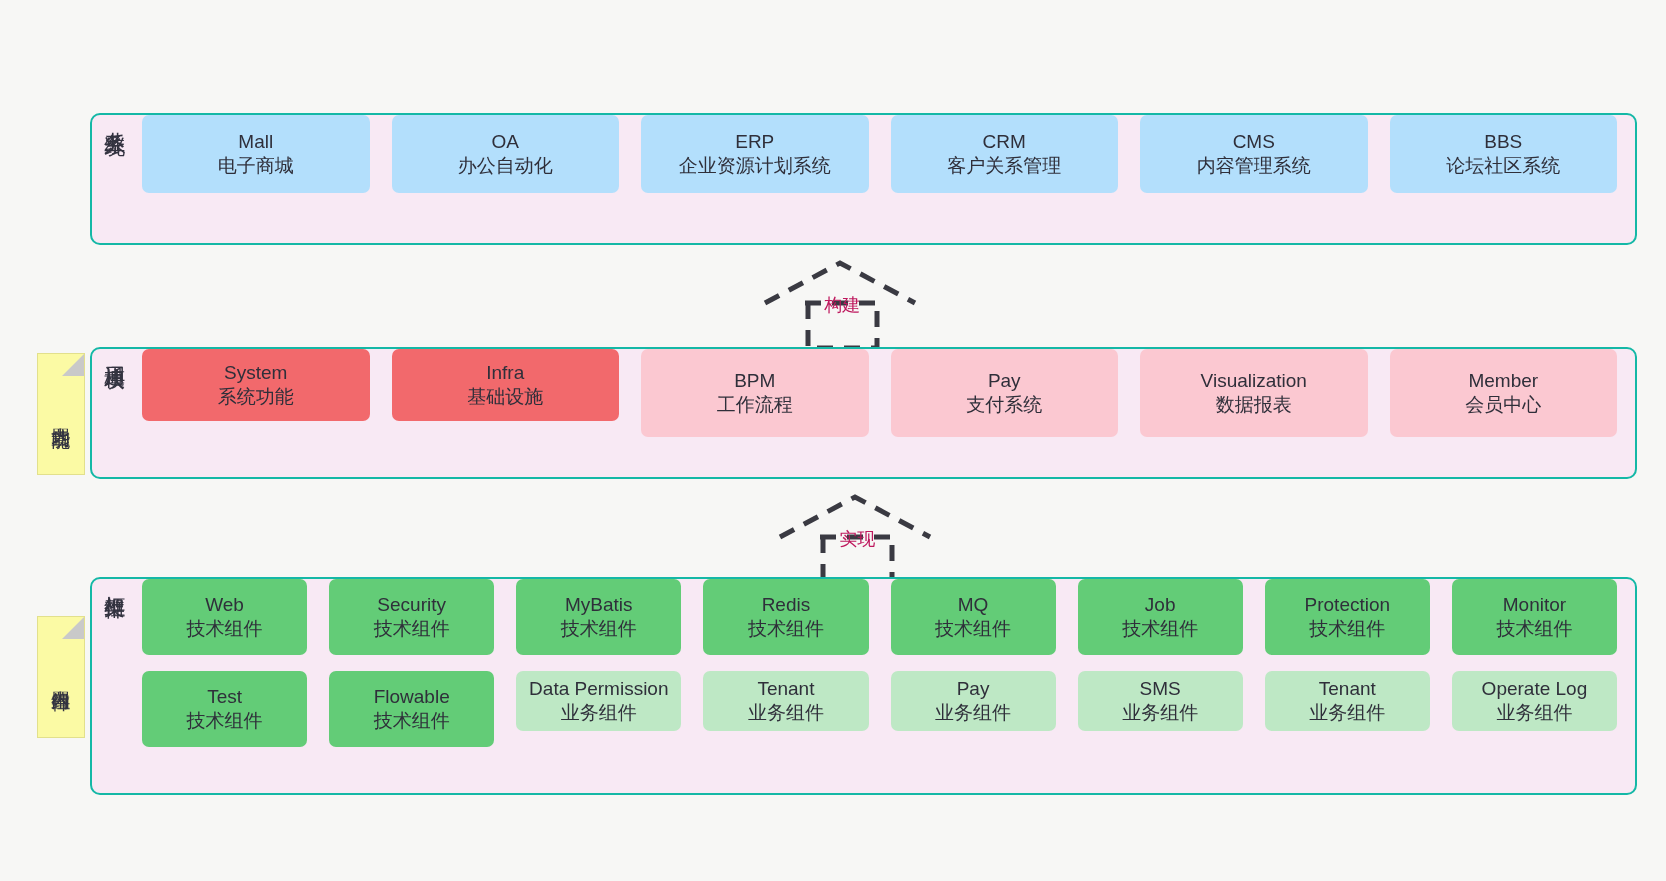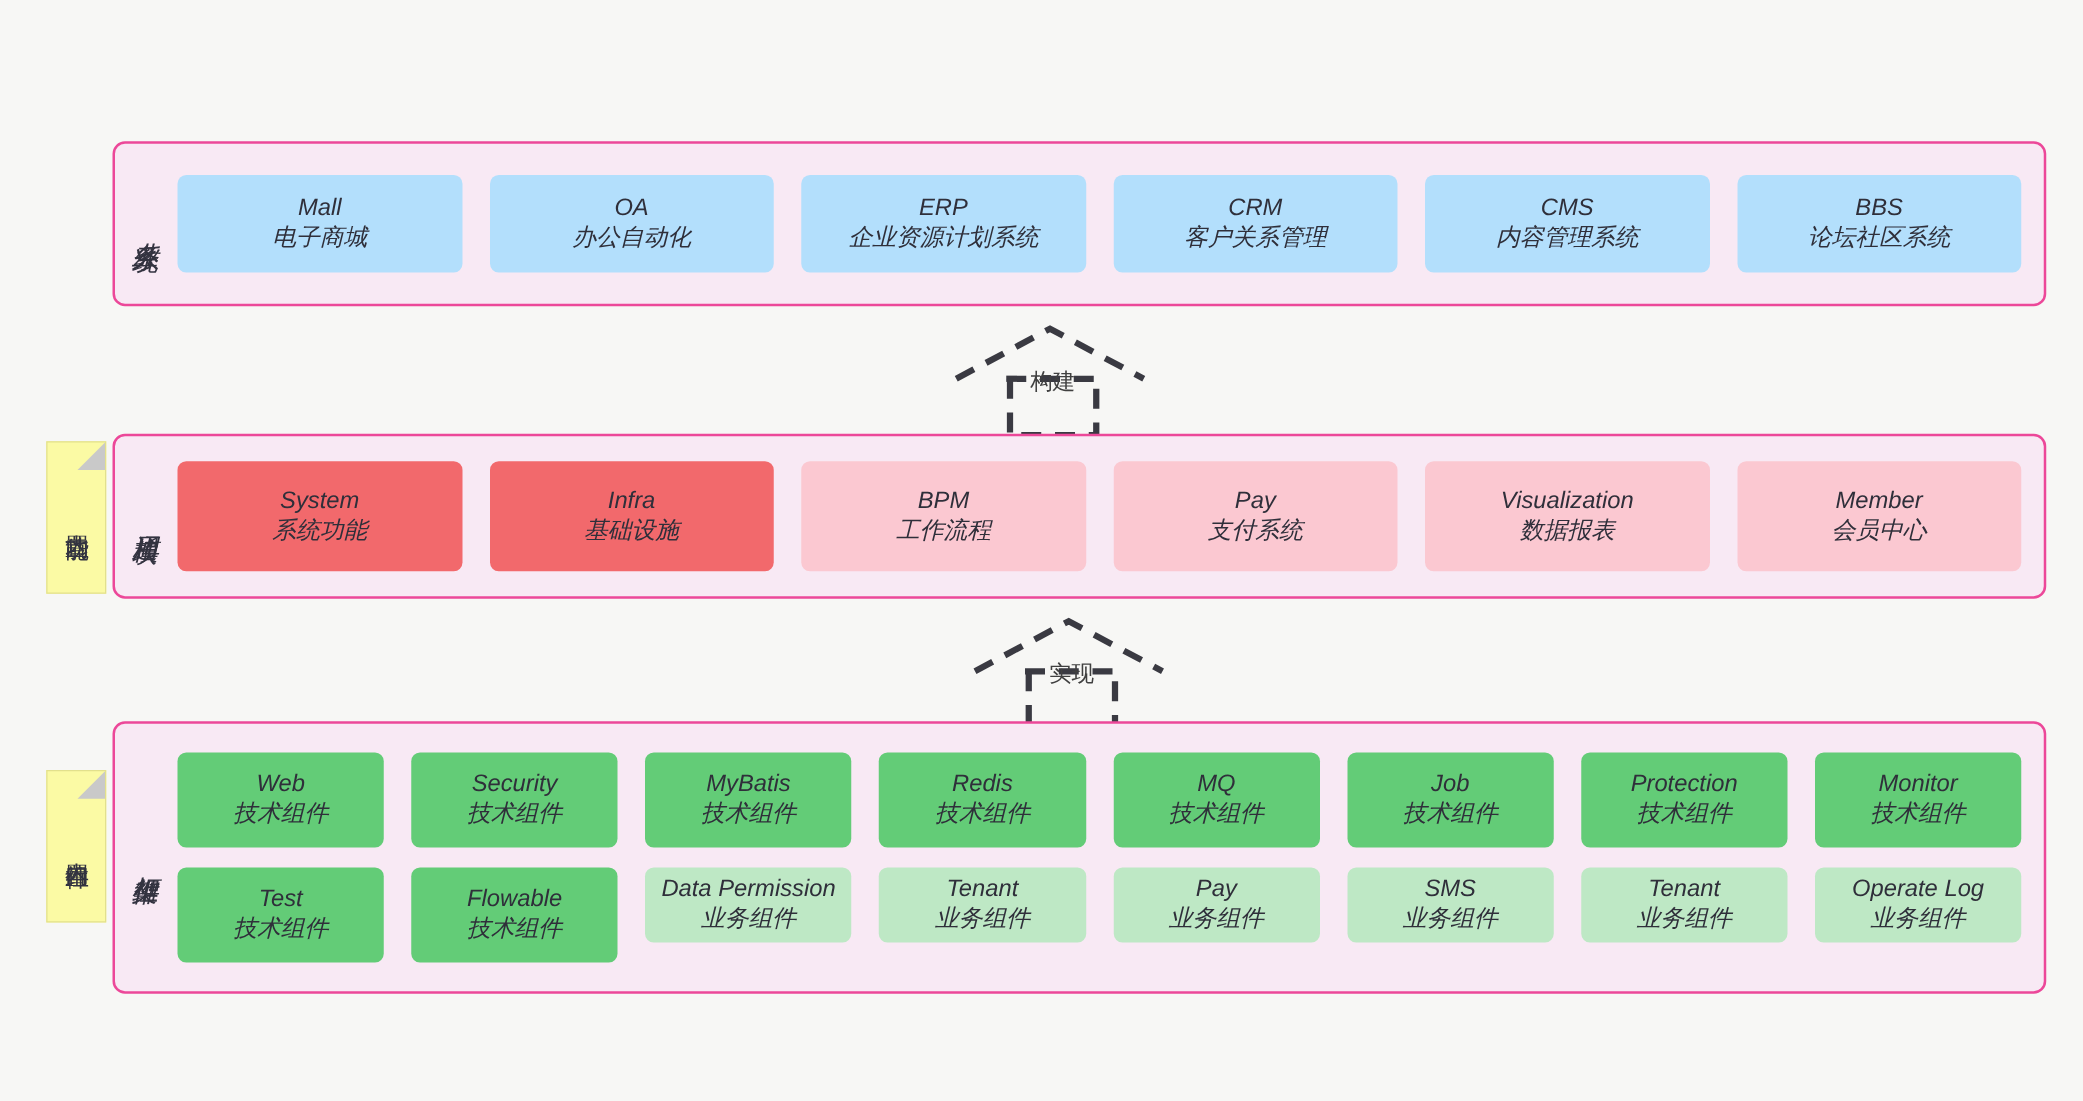--- a/index.html
+++ b/index.html
@@ -14,25 +14,24 @@
     font-family: "Liberation Sans", "DejaVu Sans", sans-serif;
     color: #333340;
     overflow: hidden;
   }
 
   
   .band {
     position: absolute;
     box-sizing: border-box;
     background: #f8e9f4;
-    border: 2px solid #ec4899;
+    border: 2px solid #14b8a6;
     border-radius: 10px;
     display: flex;
-    align-items: center;
-    font-style: italic;
+    align-items: flex-start;
   }
   .band-label {
     flex: 0 0 auto;
     width: 46px;
     display: flex;
     align-items: center;
     justify-content: center;
     font-size: 21px;
     line-height: 1.22;
     letter-spacing: 1px;
@@ -67,21 +66,21 @@
     text-align: center;
     padding: 6px 6px;
     font-size: 19px;
     line-height: 1.28;
     color: #2f2f3a;
   }
   .card .t-en { display: block; }
   .card .t-cn { display: block; }
 
   .card.blue      { background: #b3dffc; height: 78px; }
-  .card.red       { background: #f2696c; height: 88px; }
+  .card.red       { background: #f2696c; height: 72px; }
   .card.pink      { background: #fbc8d1; height: 88px; }
   .card.green     { background: #63cc77; height: 76px; }
   .card.lightgreen{ background: #bee8c5; height: 60px; }
 
   
   #band-business  { left: 90px;  top: 113px; width: 1547px; height: 132px; }
   #band-modules   { left: 90px;  top: 347px; width: 1547px; height: 132px; }
   #band-framework { left: 90px;  top: 577px; width: 1547px; height: 218px; }
 
   #band-business  .band-body { gap: 0; }
@@ -123,21 +122,21 @@
     height: 100px;
   }
   .connector svg { display: block; overflow: visible; }
   .connector .conn-label {
     position: absolute;
     left: 50%;
     top: 40px;
     transform: translateX(-44%);
     font-size: 18px;
     background: transparent;
-    color: #404040;
+    color: #be185d;
     white-space: nowrap;
   }
   #connector-build   { left: 745px; top: 253px; }
   #connector-realize { left: 760px; top: 487px; }
 </style>
 </head>
 <body>
 
 <div class="band" id="band-business">
   <div class="band-label">业务系统</div>

